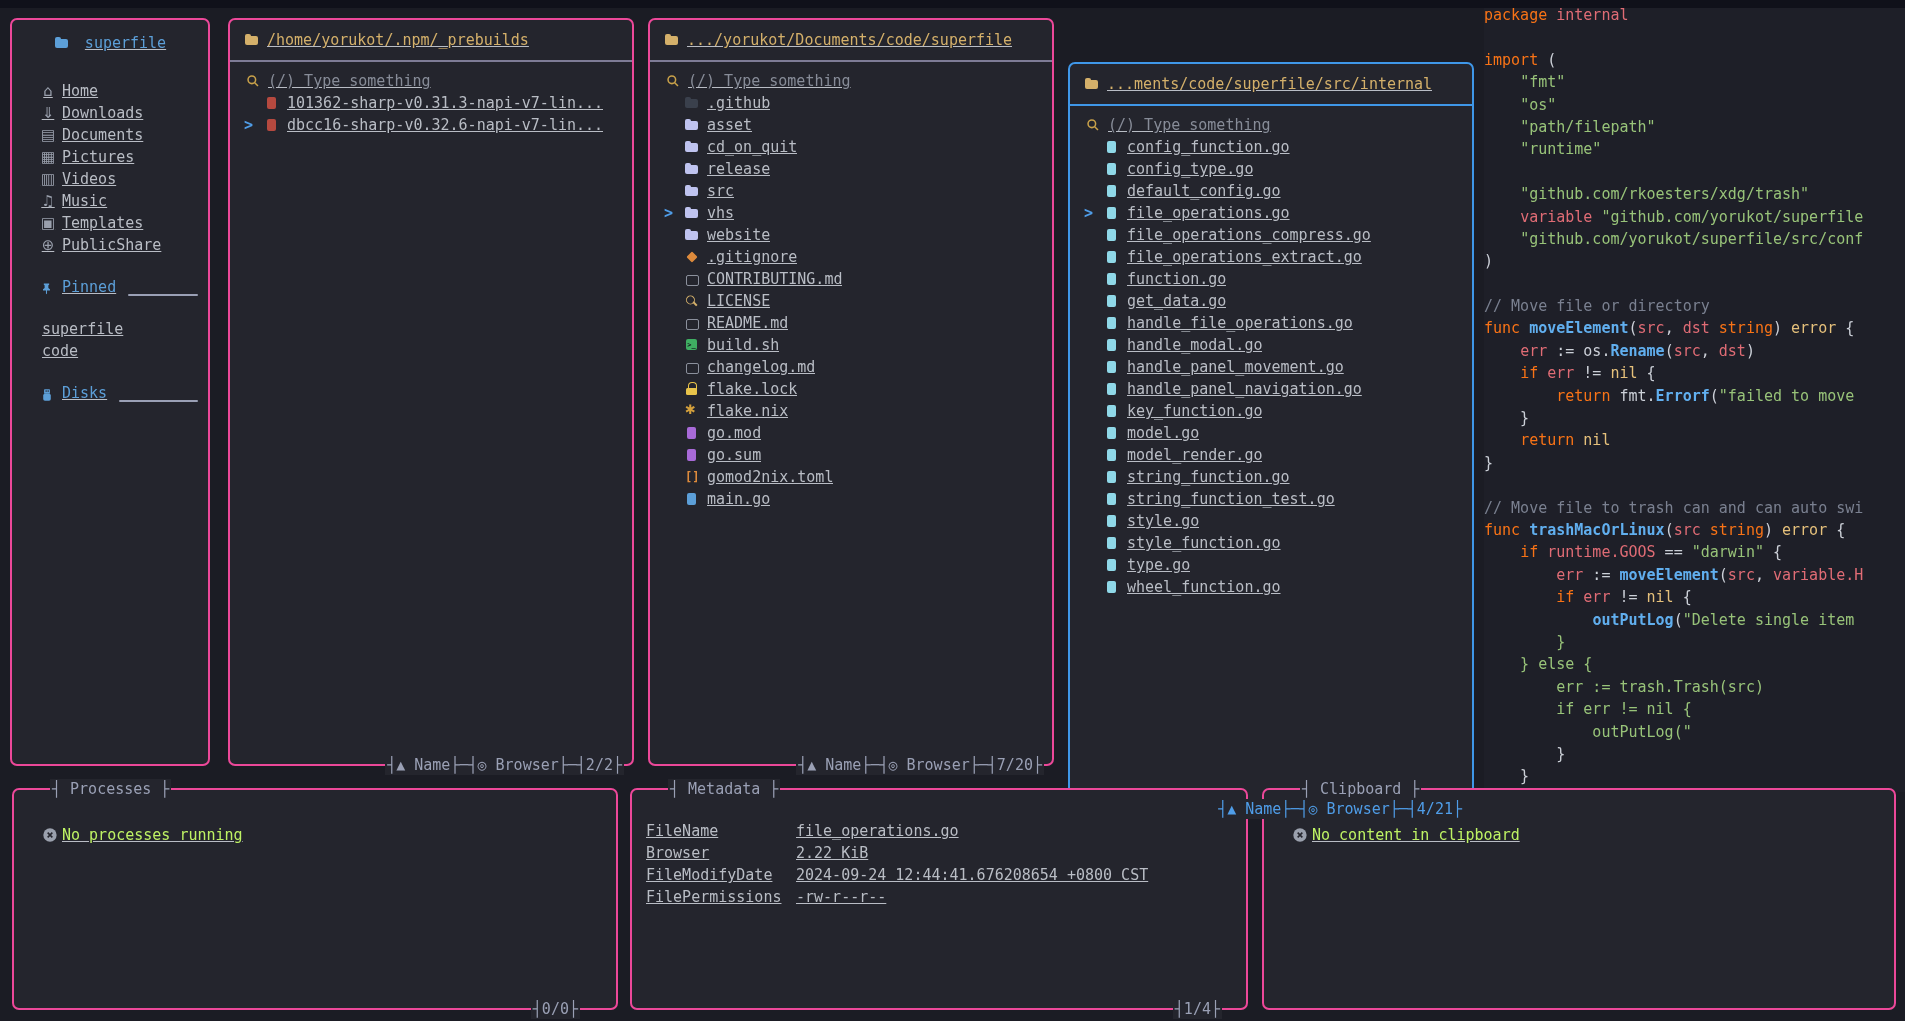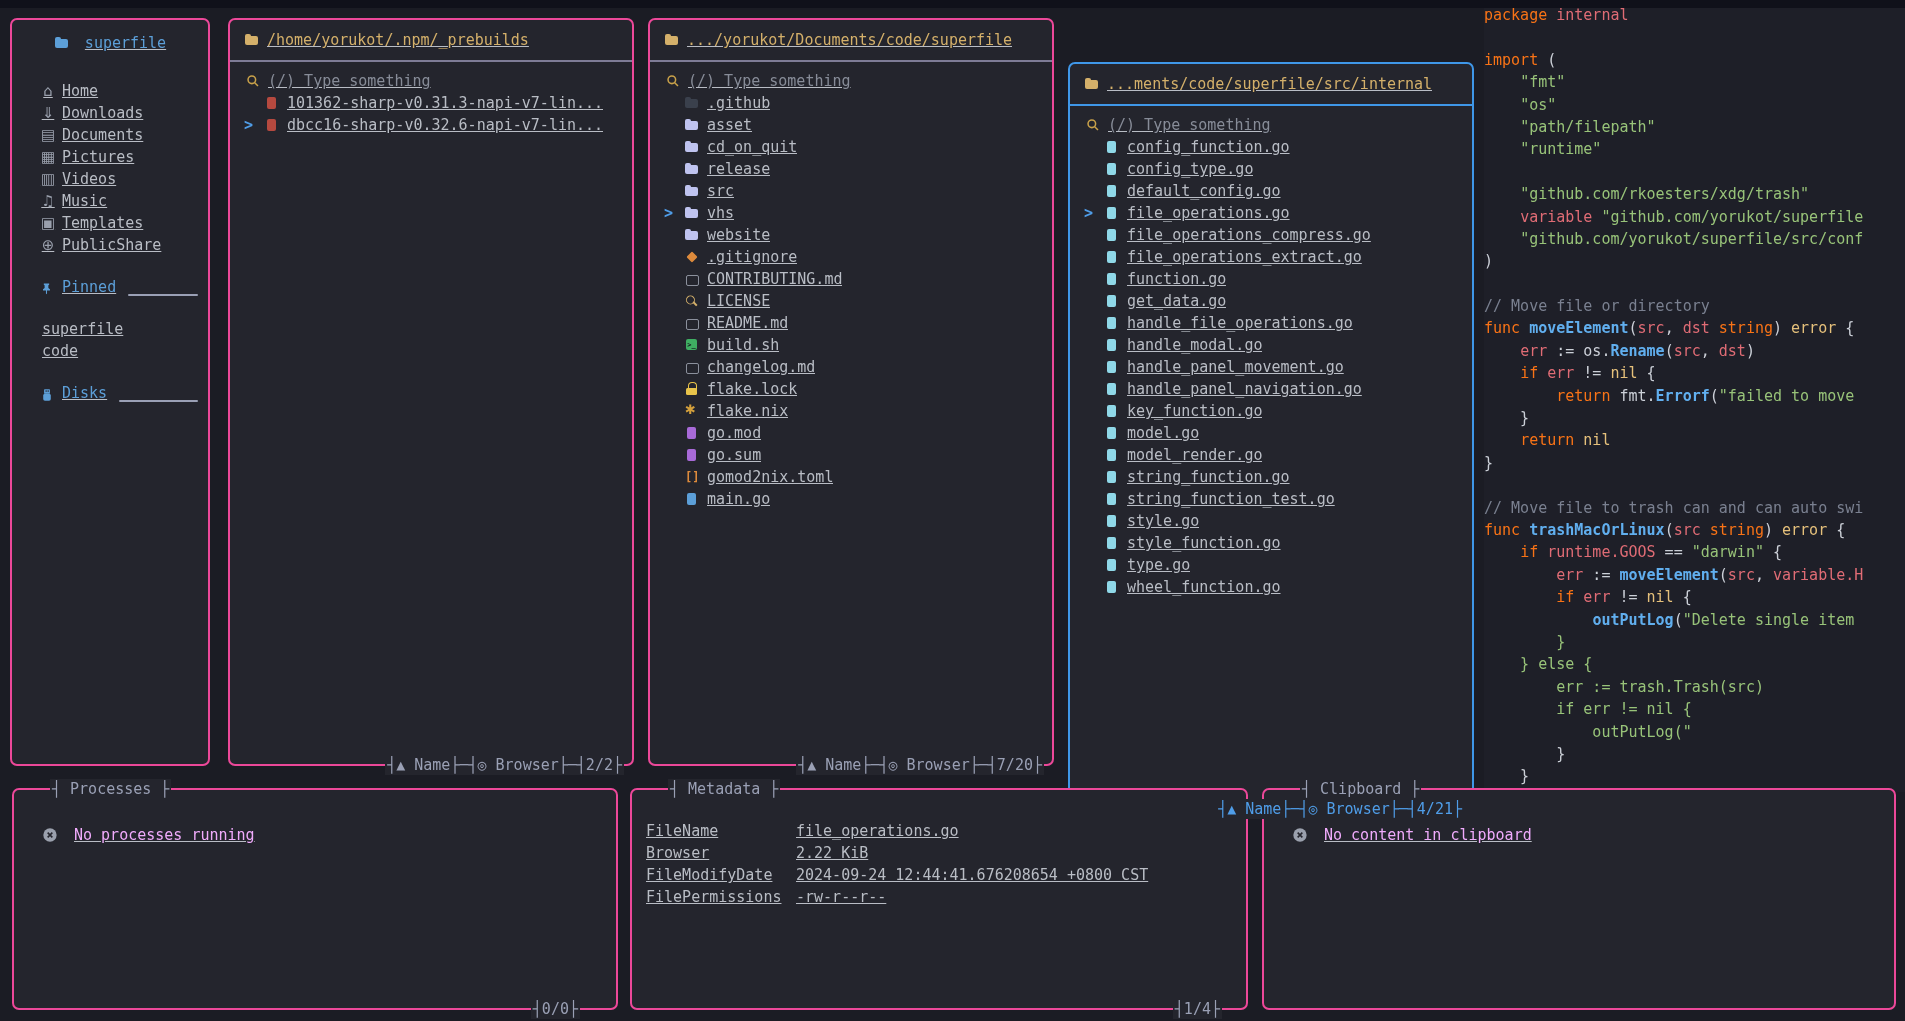--- a/index.html
+++ b/index.html
@@ -68,21 +68,21 @@
   .tk-s{color:#98c379;}
   .tk-f{color:#61afef;font-weight:bold;}
   .tk-y{color:#e5c07b;text-align:right;}
   .tk-c{color:#7a8090;}
   .tk-p{color:#ccd0d8;}
 
   
   #processes{left:12px;top:788px;width:606px;height:222px;}
   #metadata{left:630px;top:788px;width:618px;height:222px;}
   #clipboard{left:1262px;top:788px;width:634px;height:222px;}
-  .empty-row{display:flex;align-items:center;margin:36px 0 0 28px;gap:16px;color:#f0abfc;}
+  .empty-row{display:flex;align-items:center;margin:36px 0 0 28px;gap:4px;color:#bef264;}
   .meta-rows{margin:30px 0 0 0;padding:0 14px;}
   .meta-row{height:22px;line-height:22px;display:flex;white-space:nowrap;overflow:hidden;}
   .meta-key{width:150px;flex:none;}
 </style>
 </head>
 <body>
 
 <div id="screen">
 
   <div class="panel" id="sidebar">

